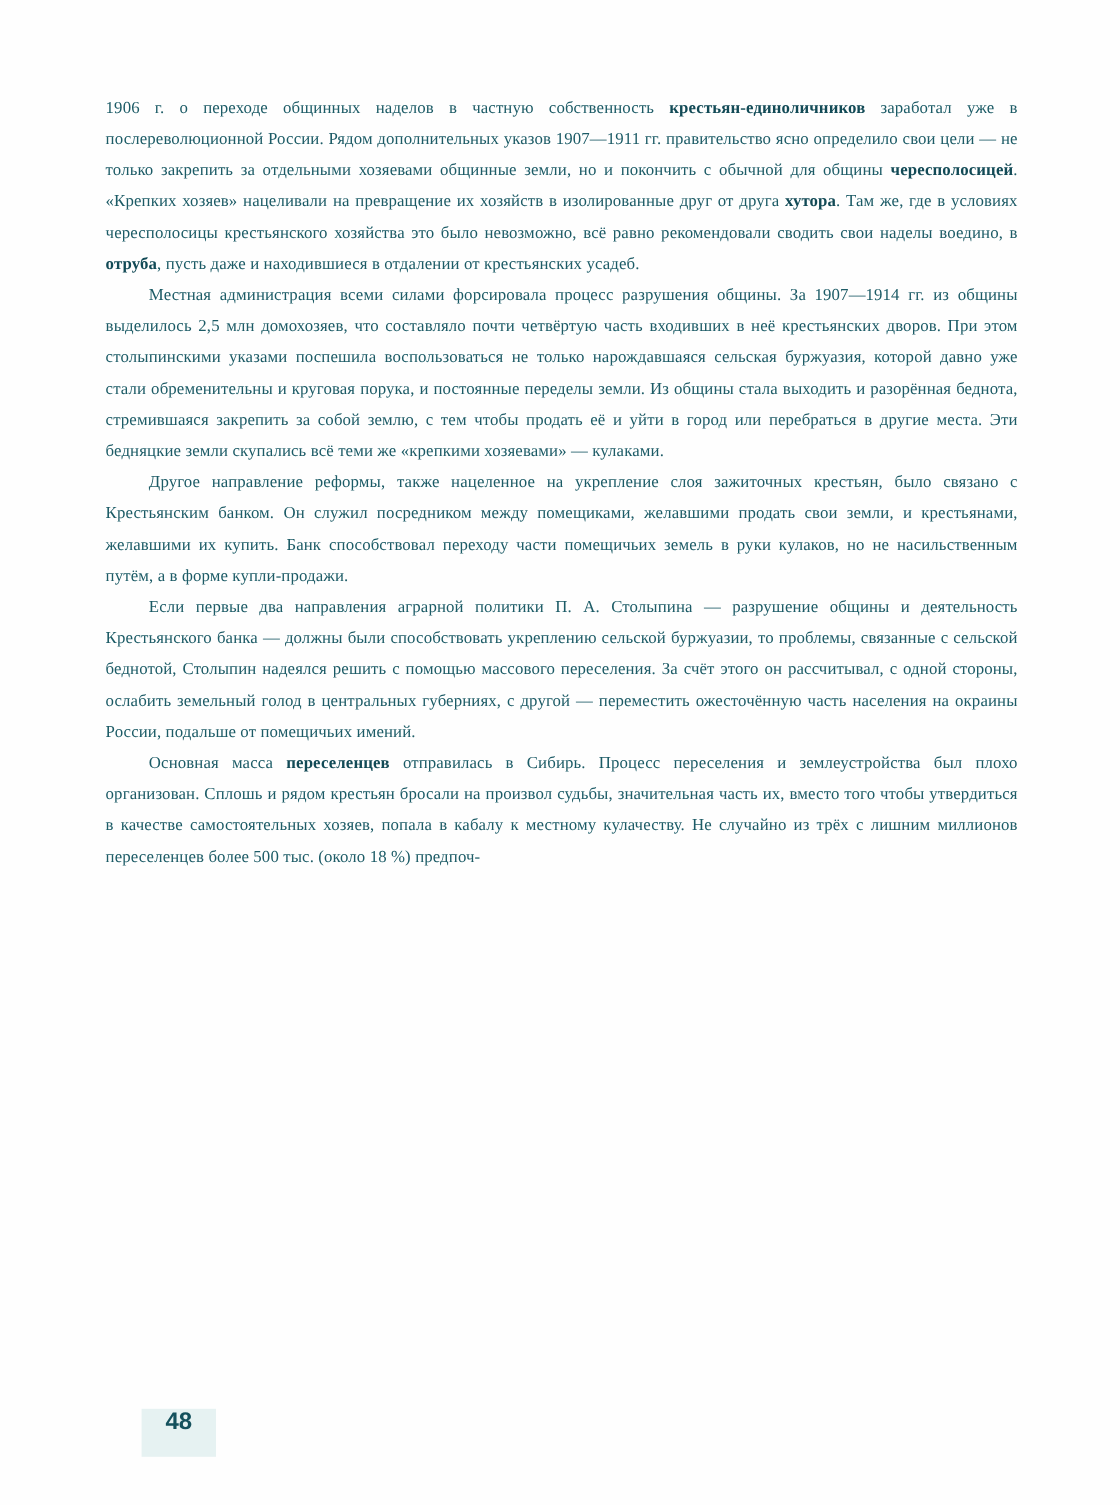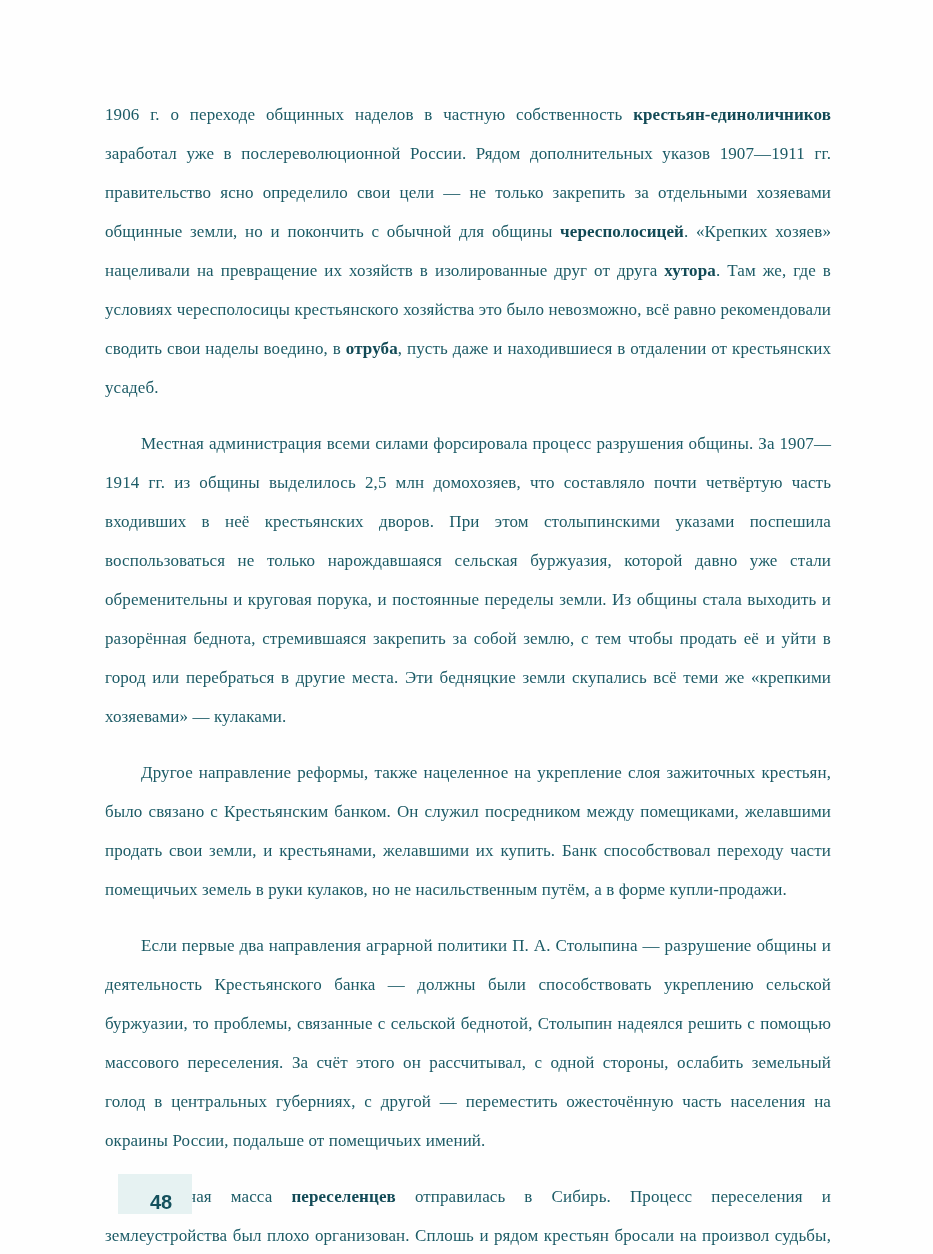--- a/index.html
+++ b/index.html
@@ -23,23 +23,23 @@
     height: 1254px;
     background: #fefefe;
   }
   .text-column {
     position: absolute;
     left: 88px;
     top: 78px;
     width: 760px;
   }
   .para {
-    margin: 17px;
-    font-size: 17px;
-    line-height: 39px;
+    margin: 0;
+    font-size: 14px;
+    line-height: 26px;
     text-align: justify;
     color: #1c5b66;
     letter-spacing: 0.1px;
     text-indent: 0;
   }
   .para.indent {
     text-indent: 36px;
     font-family: Liberation Serif, serif;
   }
   .para b {
@@ -54,23 +54,22 @@
     height: 42px;
   }
   .page-number-box {
     position: absolute;
     left: 30px;
     top: 0;
     width: 62px;
     height: 40px;
     background: #e6f2f2;
     display: flex;
-    align-items: flex-end;
+    align-items: flex-start;
     justify-content: center;
-    padding-left: 12px;
   }
   .page-number {
     font-family: "Liberation Sans", sans-serif;
     font-weight: bold;
     font-size: 20px;
     color: #14515d;
   }
 </style>
 </head>
 <body>

